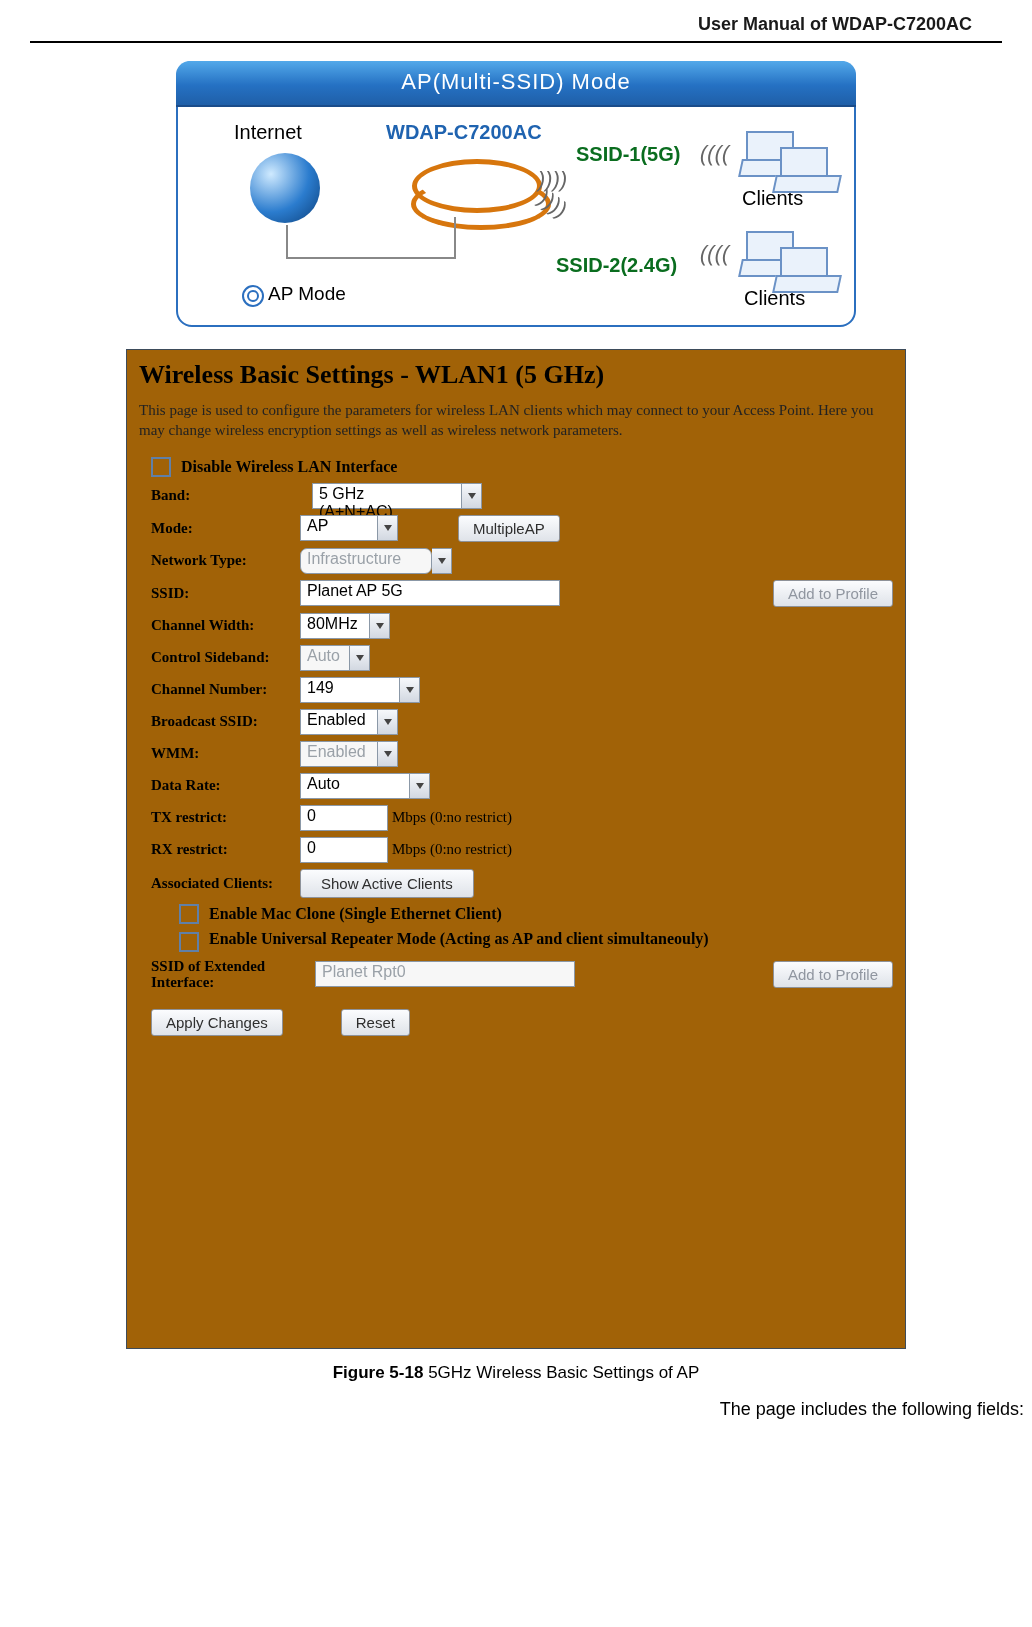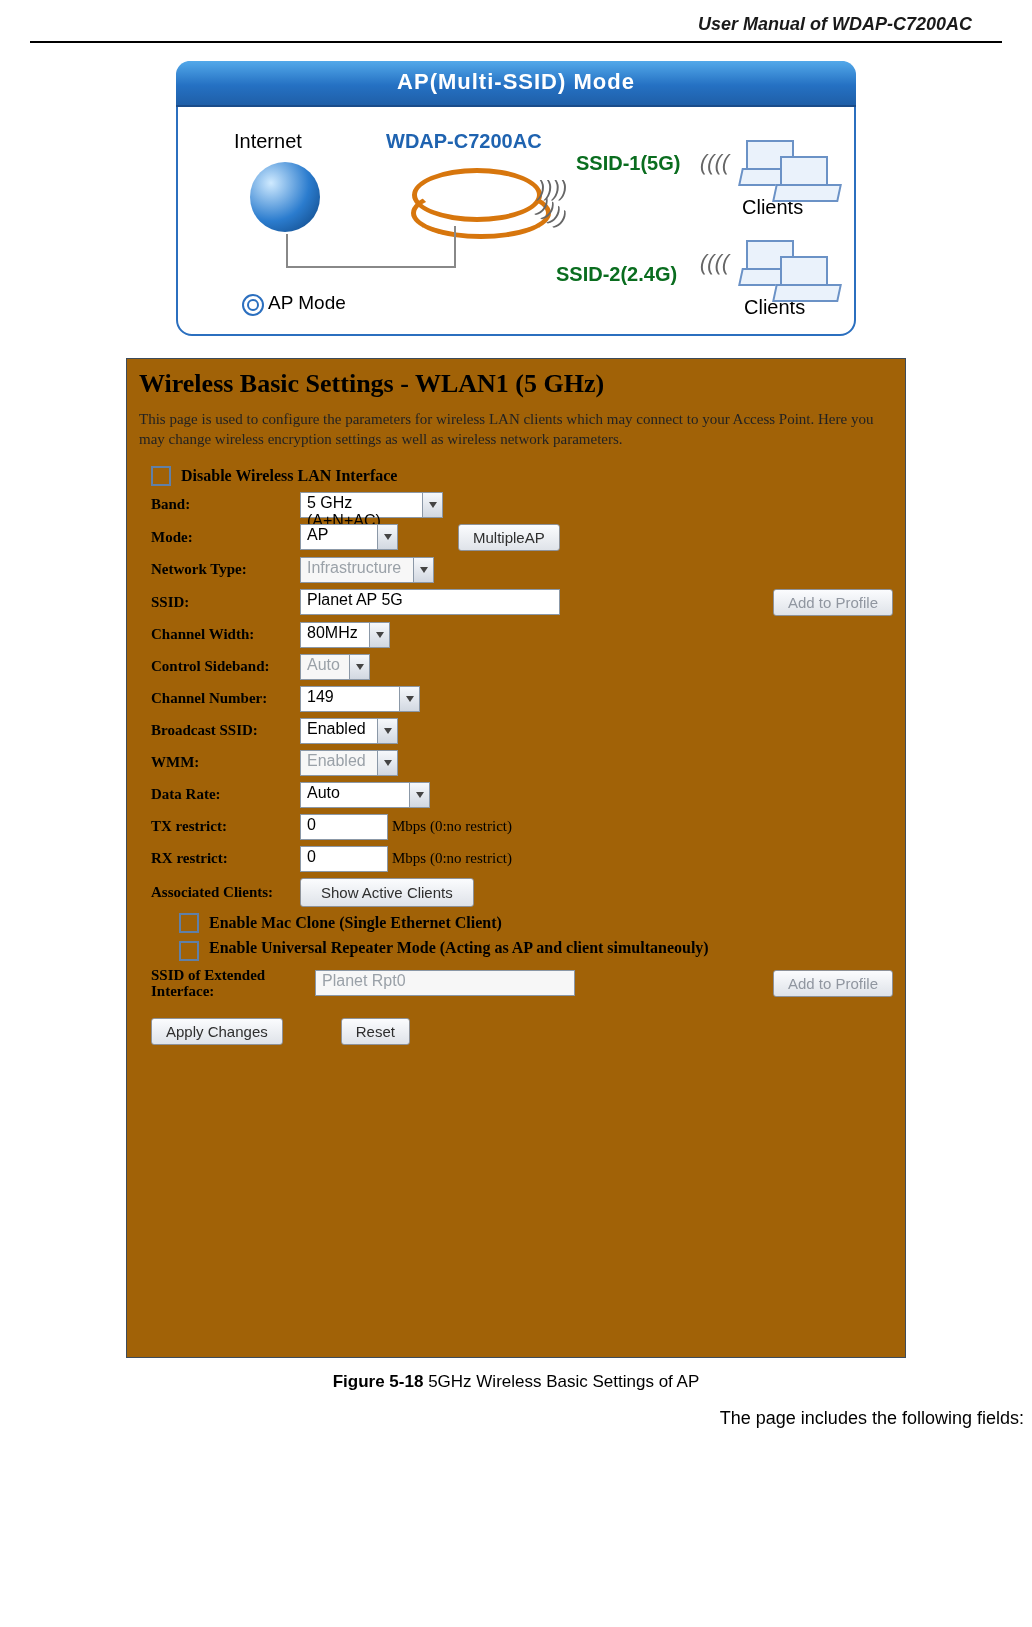--- a/index.html
+++ b/index.html
@@ -5,21 +5,20 @@
   body {
     margin: 0;
     background: #fff;
     width: 1032px;
     font-family: Arial, Helvetica, sans-serif;
     color: #000;
   }
   .page-header {
     text-align: right;
     padding: 14px 60px 6px 0;
-    font-style: italic;
     font-weight: bold;
     font-size: 18px;
     color: #1a1a1a;
   }
   hr.top-rule {
     margin: 0 30px;
     border: none;
     border-top: 2px solid #000;
   }
 
@@ -30,24 +29,24 @@
   }
   .diagram {
     border: 2px solid #2b6fbf;
     border-radius: 16px;
     background: #fff;
     overflow: visible;
     position: relative;
   }
   .diagram-title {
     border-radius: 14px 14px 0 0;
-    margin: -2px -2px 9px -2px;
+    margin: -2px -2px 0 -2px;
     text-align: center;
     color: #fff;
-    font-weight: bold;
+    font-weight: normal;
     font-size: 22px;
     letter-spacing: 1px;
     padding: 8px 0 10px 0;
     background: linear-gradient(#53a9ea,#2571c3 55%,#1f5fa8);
     border-bottom: 2px solid #1a4c8a;
   }
   .diagram-body {
     position: relative;
     height: 218px;
   }
@@ -258,21 +257,21 @@
   <div class="desc">This page is used to configure the parameters for wireless LAN clients which may connect to your Access Point. Here you may change wireless encryption settings as well as wireless network parameters.</div>
 
   <div class="row">
     <span class="ck"></span>
     <span class="ck-label">Disable Wireless LAN Interface</span>
   </div>
 
   <div class="row">
     <span class="lbl">Band:</span>
     <span class="dropdown">
-      <span class="ctrl-select" style="width:123px;">5 GHz (A+N+AC)</span>
+      <span class="ctrl-select" style="width:150px;margin-left:12px;">5 GHz (A+N+AC)</span>
       <span class="dd-btn">
           <span class="dd-caret"></span>
         </span>
     </span>
   </div>
 
   <div class="row">
     <span class="lbl">Mode:</span>
     <span class="dropdown">
       <span class="ctrl-select" style="width:78px;">AP</span>
@@ -280,21 +279,21 @@
           <span class="dd-caret"></span>
         </span>
     </span>
     <span style="width:60px;"></span>
     <span class="btn">MultipleAP</span>
   </div>
 
   <div class="row disabled">
     <span class="lbl">Network Type:</span>
     <span class="dropdown">
-      <span class="ctrl-select" style="width:114px;">Infrastructure</span>
+      <span class="ctrl-select" style="width:132px;border-radius:7px;">Infrastructure</span>
       <span class="dd-btn">
           <span class="dd-caret"></span>
         </span>
     </span>
   </div>
 
   <div class="row">
     <span class="lbl">SSID:</span>
     <span class="ctrl-input" style="width:260px;">Planet AP 5G</span>
     <span class="spacer-right"></span>

